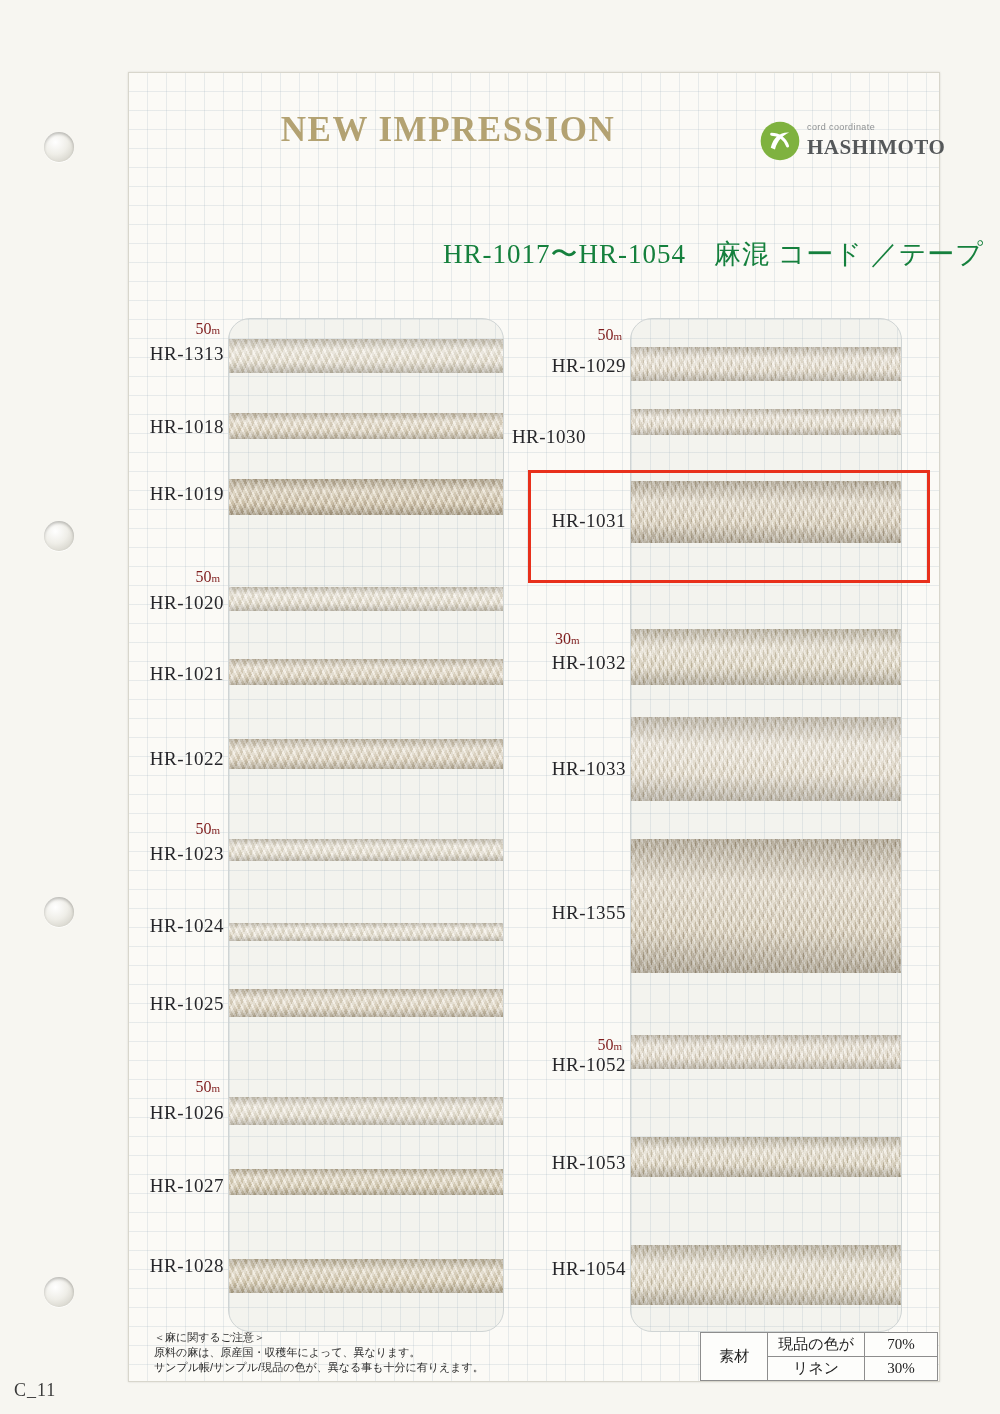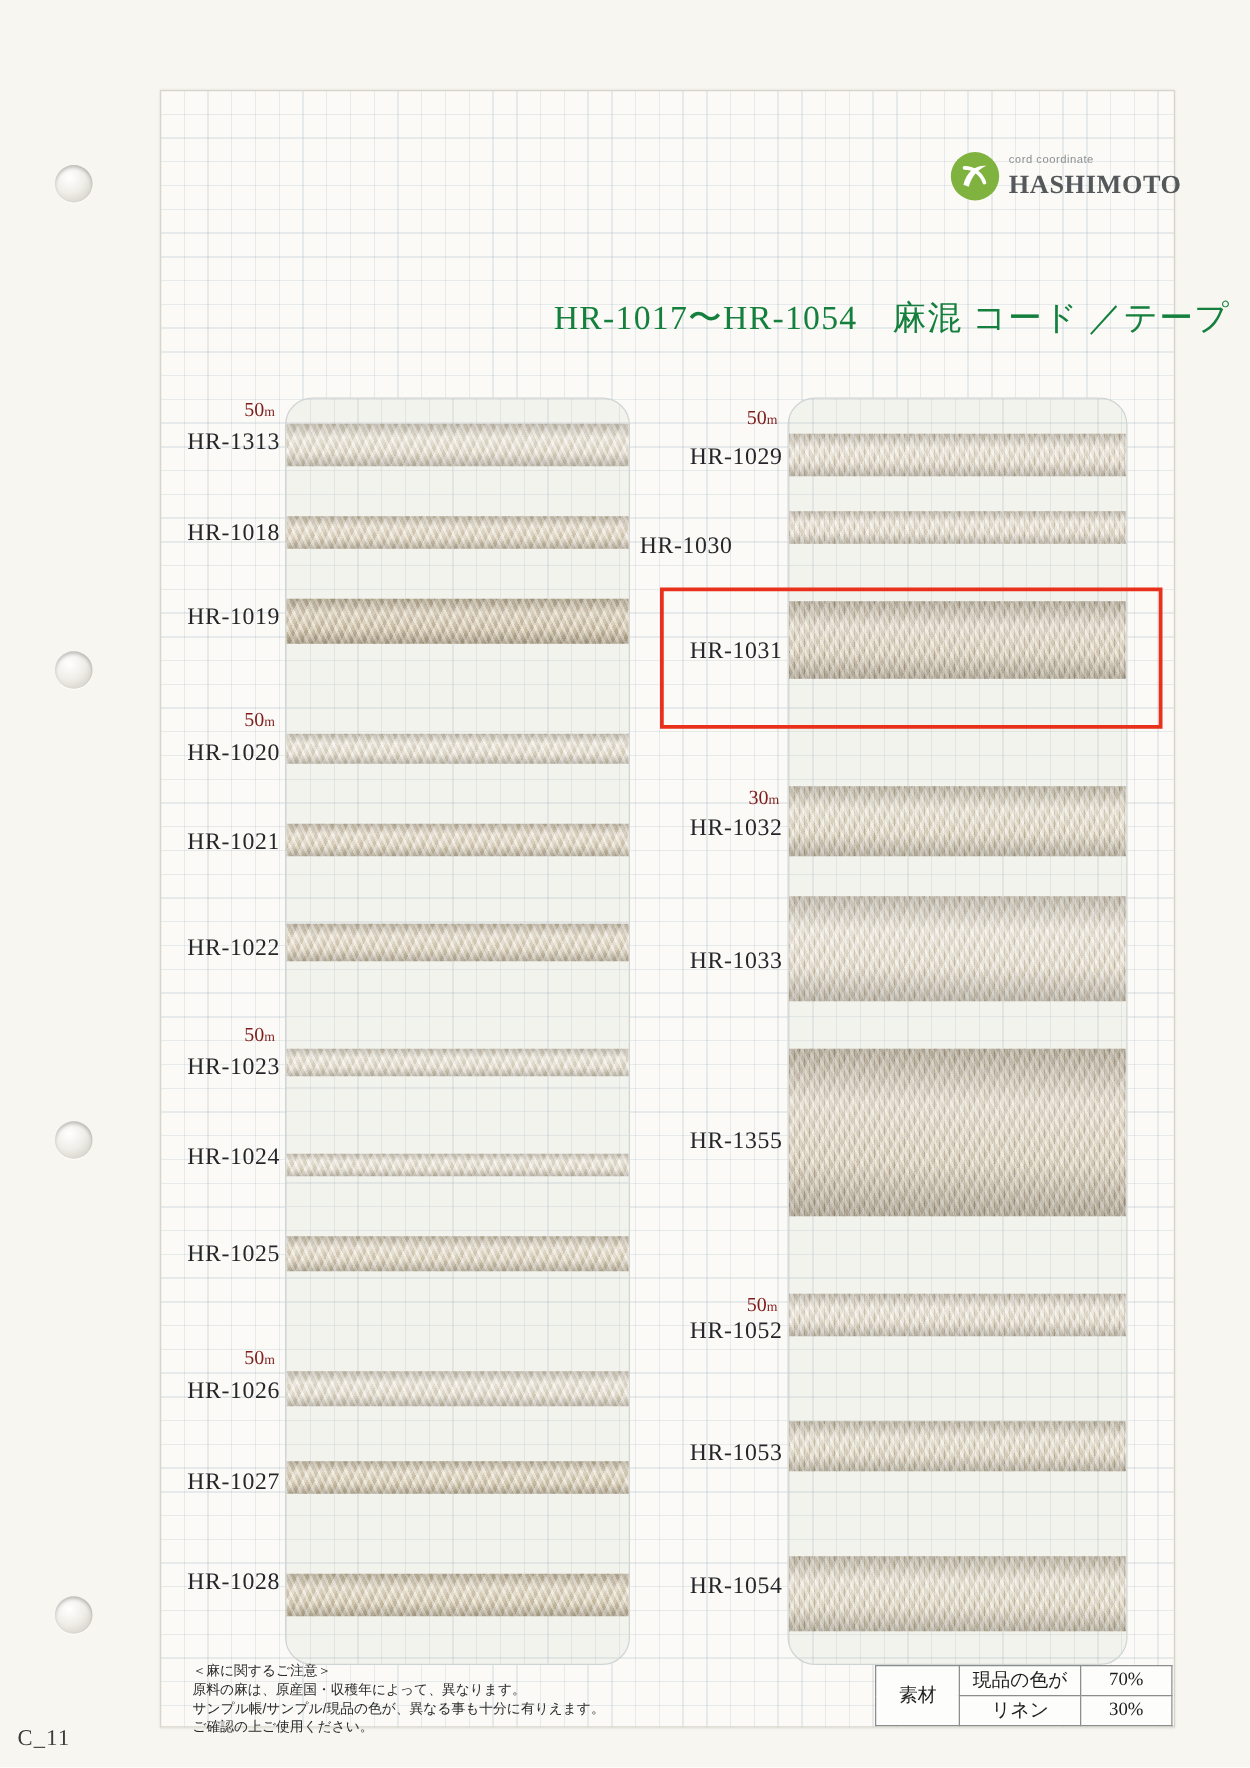--- a/index.html
+++ b/index.html
@@ -218,20 +218,21 @@
 <div id="scan">
 
   <div id="page-sheet"></div>
 
   <div class="hole" id="hole-1"></div>
   <div class="hole" id="hole-2"></div>
   <div class="hole" id="hole-3"></div>
   <div class="hole" id="hole-4"></div>
 
   <div id="header">
+    <div id="main-title">NEW  IMPRESSION</div>
 
     <div id="logo-block">
       <svg id="logo-mark" viewBox="0 0 100 100">
         <circle cx="50" cy="50" r="46" fill="#7fb23f"></circle>
         <path d="M28 66 C34 40, 52 28, 72 30 C58 36, 44 48, 38 70 Z" fill="#ffffff"></path>
         <path d="M30 34 C46 34, 62 44, 68 62" stroke="#ffffff" stroke-width="7" fill="none" stroke-linecap="round"></path>
       </svg>
       <div id="logo-text-top">cord coordinate</div>
       <div id="logo-text-main">HASHIMOTO</div>
     </div>
@@ -280,36 +281,35 @@
       <div class="code-label" style="top: 993px; left: 134px; width: 90px; text-align: right;">HR-1025</div>
       <div class="code-label" style="top: 1102px; left: 134px; width: 90px; text-align: right;">HR-1026</div>
       <div class="len-label" style="top: 1078px; left: 134px; width: 86px; text-align: right;">50<span class="unit">m</span></div>
       <div class="code-label" style="top: 1175px; left: 134px; width: 90px; text-align: right;">HR-1027</div>
       <div class="code-label" style="top: 1255px; left: 134px; width: 90px; text-align: right;">HR-1028</div>
       <div class="code-label" style="top: 355px; left: 536px; width: 90px; text-align: right;">HR-1029</div>
       <div class="len-label" style="top: 326px; left: 536px; width: 86px; text-align: right;">50<span class="unit">m</span></div>
       <div class="code-label" style="top: 426px; left: 504px; width: 90px; text-align: center;">HR-1030</div>
       <div class="code-label" style="top: 510px; left: 536px; width: 90px; text-align: right;">HR-1031</div>
       <div class="code-label" style="top: 652px; left: 536px; width: 90px; text-align: right;">HR-1032</div>
-      <div class="len-label" style="top: 630px; left: 568px; width: 86px; text-align: center;">30<span class="unit">m</span></div>
+      <div class="len-label" style="top: 630px; left: 555px; width: 86px; text-align: left;">30<span class="unit">m</span></div>
       <div class="code-label" style="top: 758px; left: 536px; width: 90px; text-align: right;">HR-1033</div>
       <div class="code-label" style="top: 902px; left: 536px; width: 90px; text-align: right;">HR-1355</div>
       <div class="code-label" style="top: 1054px; left: 536px; width: 90px; text-align: right;">HR-1052</div>
       <div class="len-label" style="top: 1036px; left: 536px; width: 86px; text-align: right;">50<span class="unit">m</span></div>
       <div class="code-label" style="top: 1152px; left: 536px; width: 90px; text-align: right;">HR-1053</div>
       <div class="code-label" style="top: 1258px; left: 536px; width: 90px; text-align: right;">HR-1054</div>
     </div>
 
   <div id="highlight-box"></div>
 
   <div id="notice">
     <div>＜麻に関するご注意＞</div>
     <div>原料の麻は、原産国・収穫年によって、異なります。</div>
     <div>サンプル帳/サンプル/現品の色が、異なる事も十分に有りえます。</div>
-    <div>ご確認の上ご使用ください。</div>
   </div>
 
   <table id="material-table">
     <tbody>
         <tr>
           <td class="label-cell" rowspan="2">素材</td>
           <td class="name-cell">現品の色が</td>
           <td class="val-cell">70%</td>
         </tr>
         <tr>

